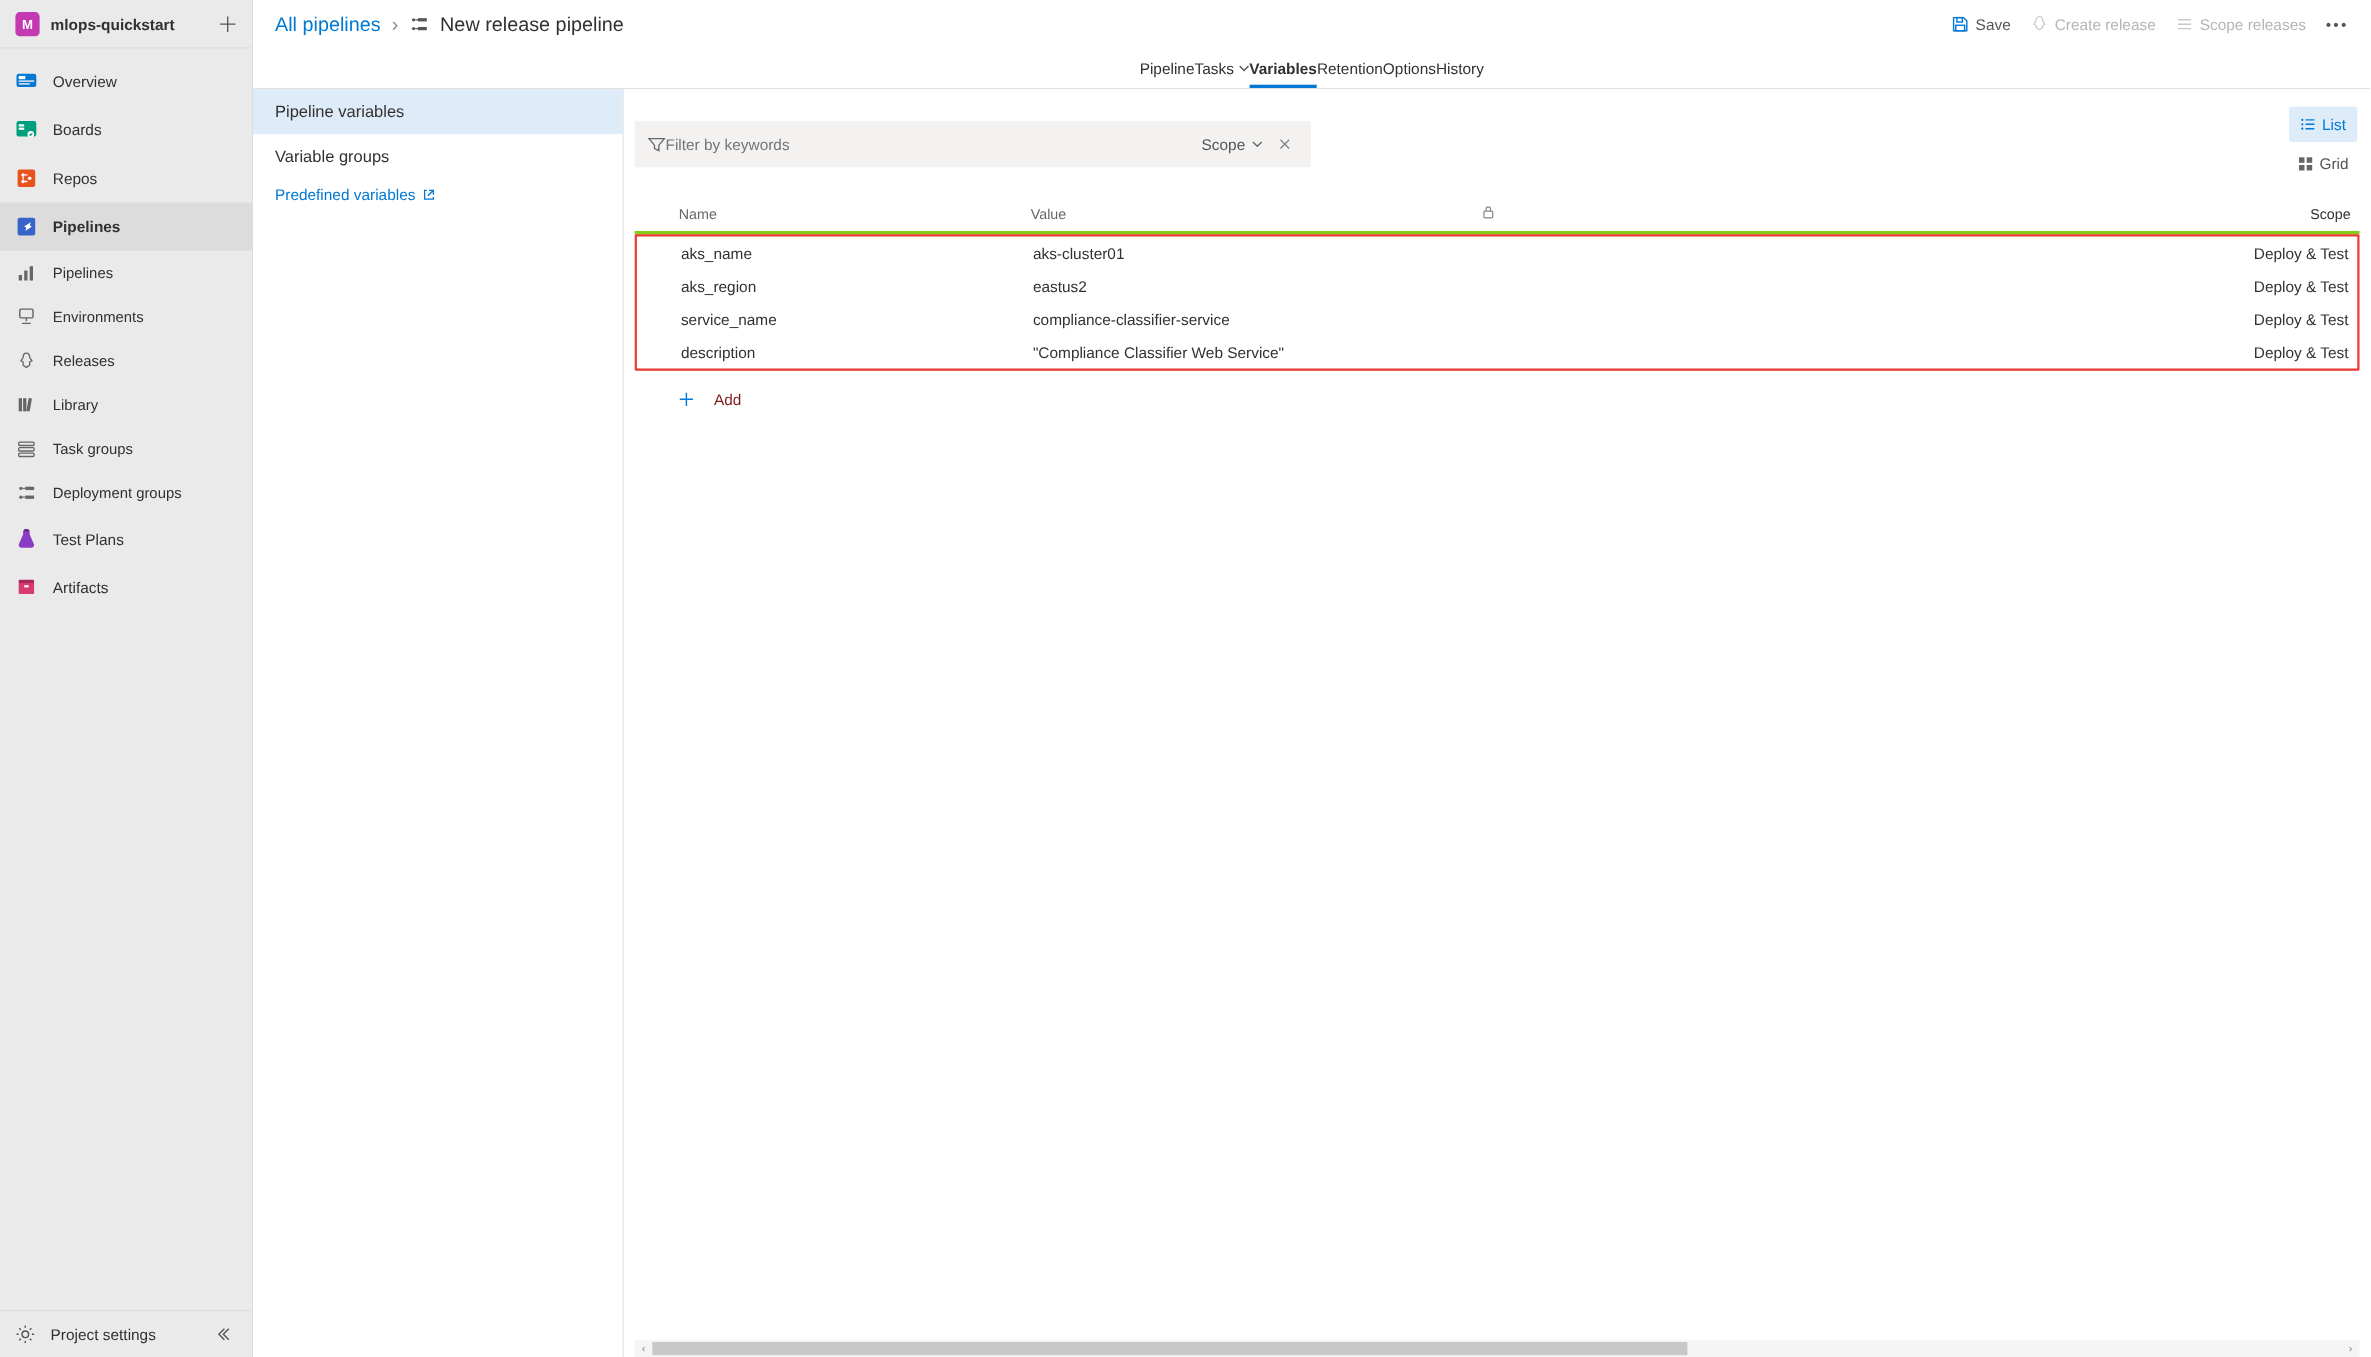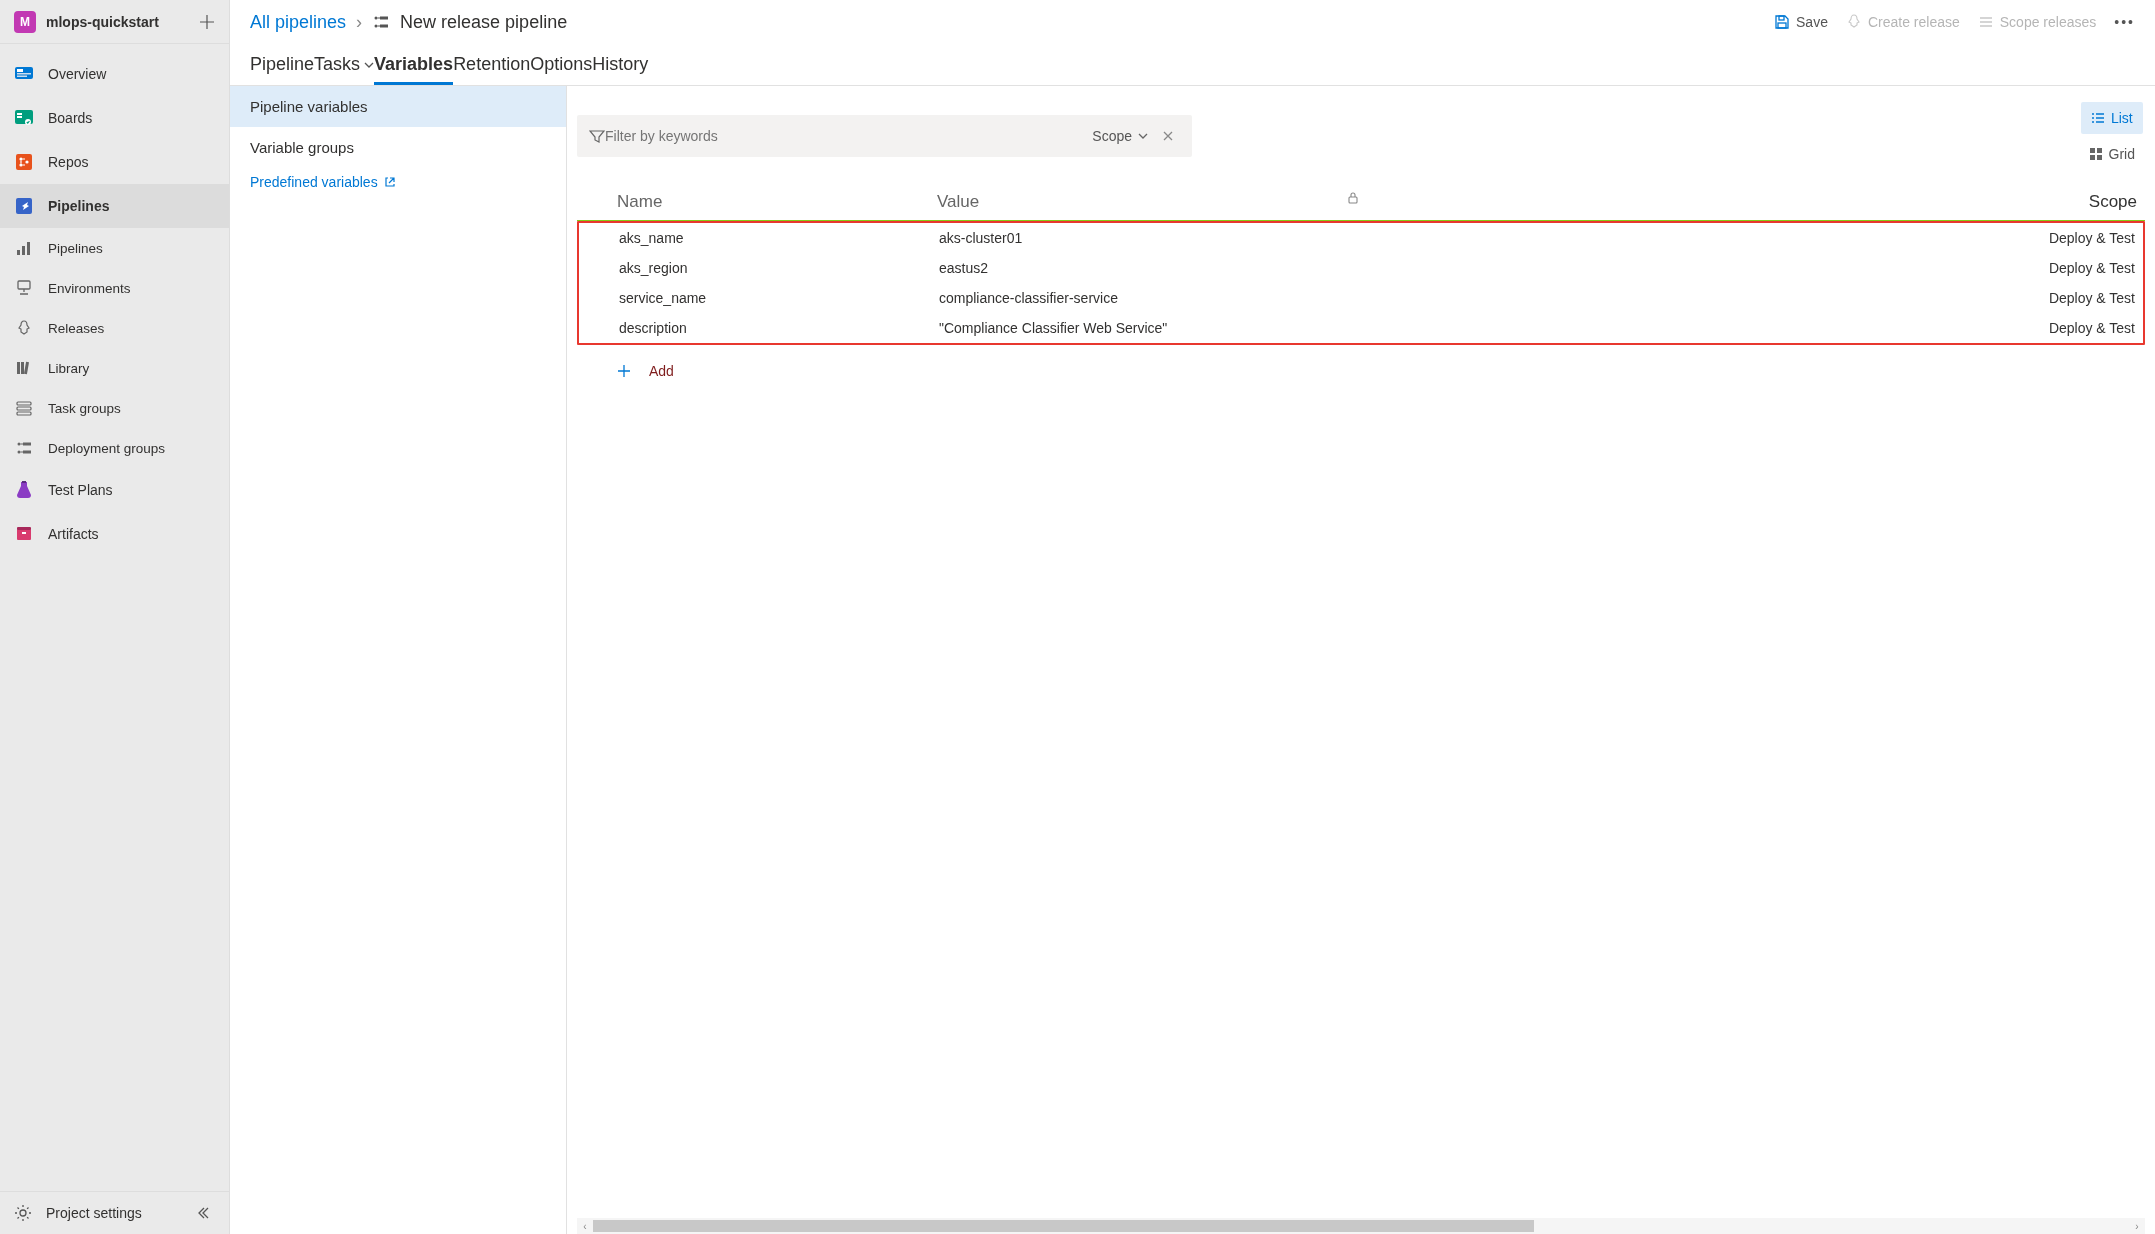--- a/index.html
+++ b/index.html
@@ -69,21 +69,22 @@
   .crumb-ic { color: #555; }
   .crumb-title { color: #323130; }
 
   .top-actions { display:flex; align-items:center; gap: 18px; color:#555; font-size:14px;}
   .top-action { display:flex; align-items:center; gap:6px; cursor:pointer; }
   .top-action.disabled { color: #b5b5b5; cursor:default; }
   .more-dots { letter-spacing: 2px; cursor:pointer; color:#555;}
 
   .tabbar {
     display: flex; padding: 0 20px; border-bottom: 1px solid #e1e1e1;
-    font-size: 18px;
+    font-size: 14px;
+    justify-content: center;
   }
   .tab { padding: 10px 0; cursor:pointer; color:#323130; display:flex; align-items:center; gap:4px;}
   .tab.selected { font-weight:600; border-bottom: 3px solid #0078d4; padding-bottom:7px;}
 
   .content { flex:1; display:flex; overflow:hidden;}
 
   .var-nav {
     width: 337px; border-right: 1px solid #e1e1e1;
     padding-top: 0;
   }
@@ -108,22 +109,22 @@
 
   .view-toggle { margin-left:auto; display:flex; align-items:center; gap:4px;flex-direction:column;}
   .vt-btn { display:flex; align-items:center; gap:6px; padding:8px 10px; cursor:pointer; color:#555; font-size:14px;}
   .vt-btn.active { background:#deecf9; color:#0078d4; border-radius:2px;}
 
   .var-table { margin-top: 14px; }
   .vt-head {
     display:grid;
     grid-template-columns: 40px 320px 410px 40px 1fr;
     padding: 8px 0;
-    border-bottom: 1px solid #84cc16;
-    color:#666; font-size:17px;
+    border-bottom: 3px solid #84cc16;
+    color:#666; font-size:13px;
   }
   .highlight-box {
     border: 2.5px solid #e8382f;
     border-radius: 1px;
   }
   .vt-row {
     display:grid;
     grid-template-columns: 40px 320px 410px 40px 1fr;
     padding: 7px 0;
     font-size: 14px;

